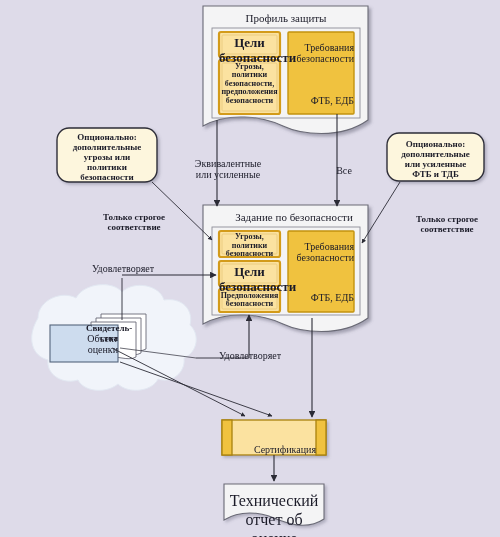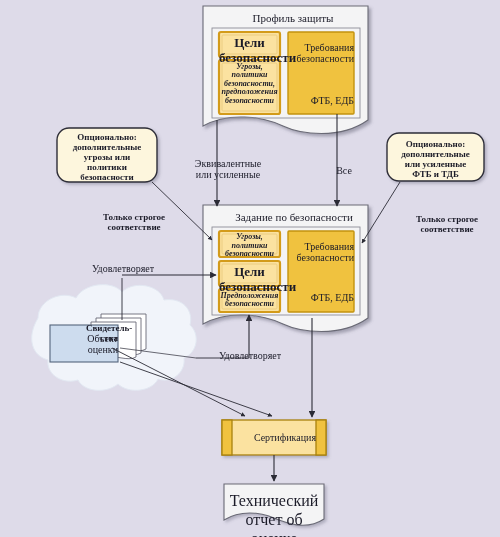--- a/index.html
+++ b/index.html
@@ -16,21 +16,21 @@
   .lbl{
     position:absolute;
     text-align:center;
     color:#1b1b28;
     line-height:1.12;
     white-space:pre-line;
     pointer-events:none;
   }
   .hdr{font-size:11px;}
   .box-t{font-size:13px;font-weight:bold;}
-  .box-t2{font-size:8px;font-weight:bold;font-style:italic;}
+  .box-t2{font-size:8px;font-weight:bold;}
   .solid-t{font-size:10px;text-align:right;}
   .note-t{font-size:9px;font-weight:bold;}
   .edge-t{font-size:10px;}
   .small-t{font-size:9px;font-weight:bold;text-align:center;}
   .doc-t{font-size:16px;}
 </style>
 </head>
 <body>
 
 <div id="stage">
@@ -160,21 +160,21 @@
     <line x1="196" y1="358" x2="120" y2="348" stroke="#2b2b36" stroke-width="0.7"></line>
 
     <line x1="112" y1="348" x2="245" y2="416" stroke="#2b2b36" stroke-width="0.9" marker-end="url(#arrowThin)"></line>
     <line x1="120" y1="362" x2="272" y2="416" stroke="#2b2b36" stroke-width="0.9" marker-end="url(#arrowThin)"></line>
 
     <line x1="312" y1="318" x2="312" y2="417" stroke="#2b2b36" stroke-width="1.1" marker-end="url(#arrow)"></line>
 
     <line x1="274" y1="455" x2="274" y2="481" stroke="#2b2b36" stroke-width="1.1" marker-end="url(#arrow)"></line>
   </svg>
 
-  <div class="lbl hdr" style="left:220px;top:12px;width:146px;text-align:center;">Профиль защиты</div>
+  <div class="lbl hdr" style="left:213px;top:12px;width:146px;text-align:center;">Профиль защиты</div>
   <div class="lbl box-t" style="left:219px;top:36px;width:61px;">Цели
 безопасности</div>
   <div class="lbl box-t2" style="left:218px;top:63px;width:63px;line-height:1.05;">Угрозы,
 политики
 безопасности,
 предположения
 безопасности</div>
   <div class="lbl solid-t" style="left:288px;top:42px;width:66px;">Требования
 безопасности</div>
   <div class="lbl solid-t" style="left:288px;top:95px;width:66px;">ФТБ, ЕДБ</div>
@@ -209,17 +209,17 @@
   <div class="lbl small-t" style="left:396px;top:214px;width:102px;">Только строгое
 соответствие</div>
   <div class="lbl edge-t" style="left:74px;top:263px;width:98px;">Удовлетворяет</div>
   <div class="lbl edge-t" style="left:200px;top:350px;width:100px;">Удовлетворяет</div>
 
   <div class="lbl small-t" style="left:86px;top:324px;width:46px;line-height:1.1;">Свидетель-
 ства</div>
   <div class="lbl solid-t" style="left:50px;top:333px;width:68px;">Объект
 оценки</div>
 
-  <div class="lbl solid-t" style="left:232px;top:432px;width:84px;">Сертификация</div>
+  <div class="lbl solid-t" style="left:232px;top:444px;width:84px;">Сертификация</div>
   <div class="lbl doc-t" style="left:224px;top:491px;width:100px;line-height:1.2;">Технический
 отчет об оценке</div>
 
 </div>
 
 </body></html>

